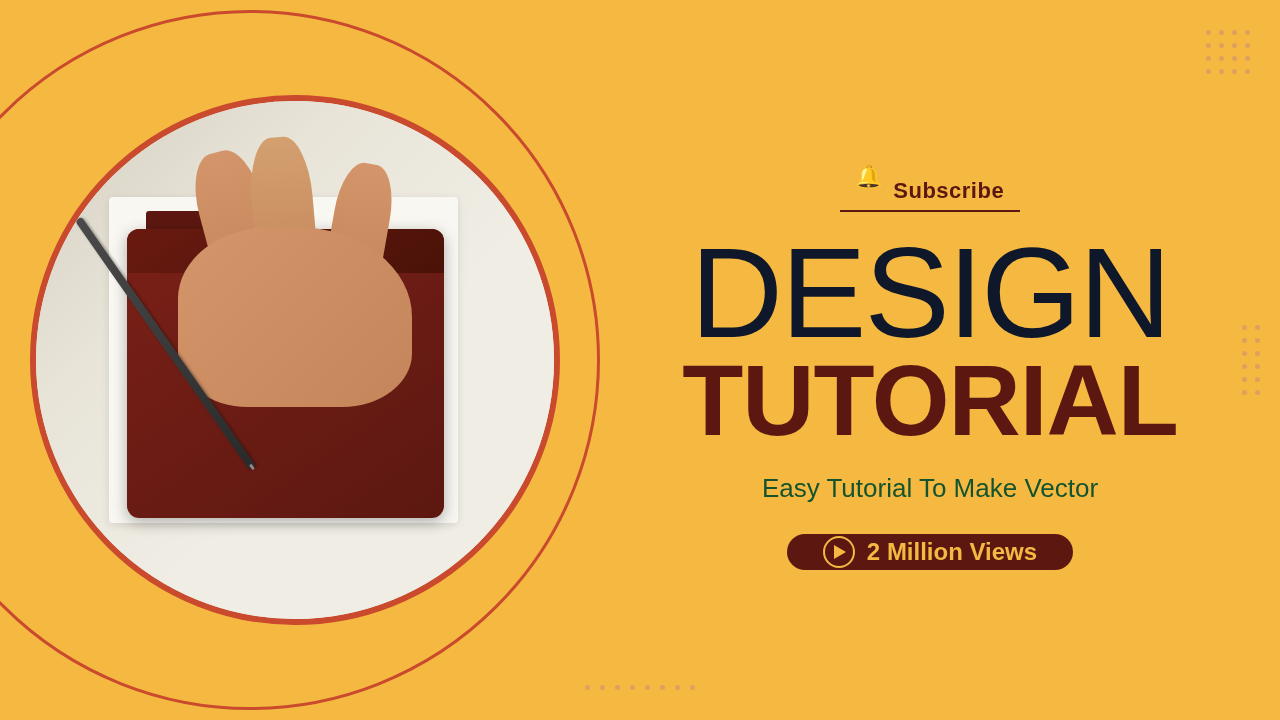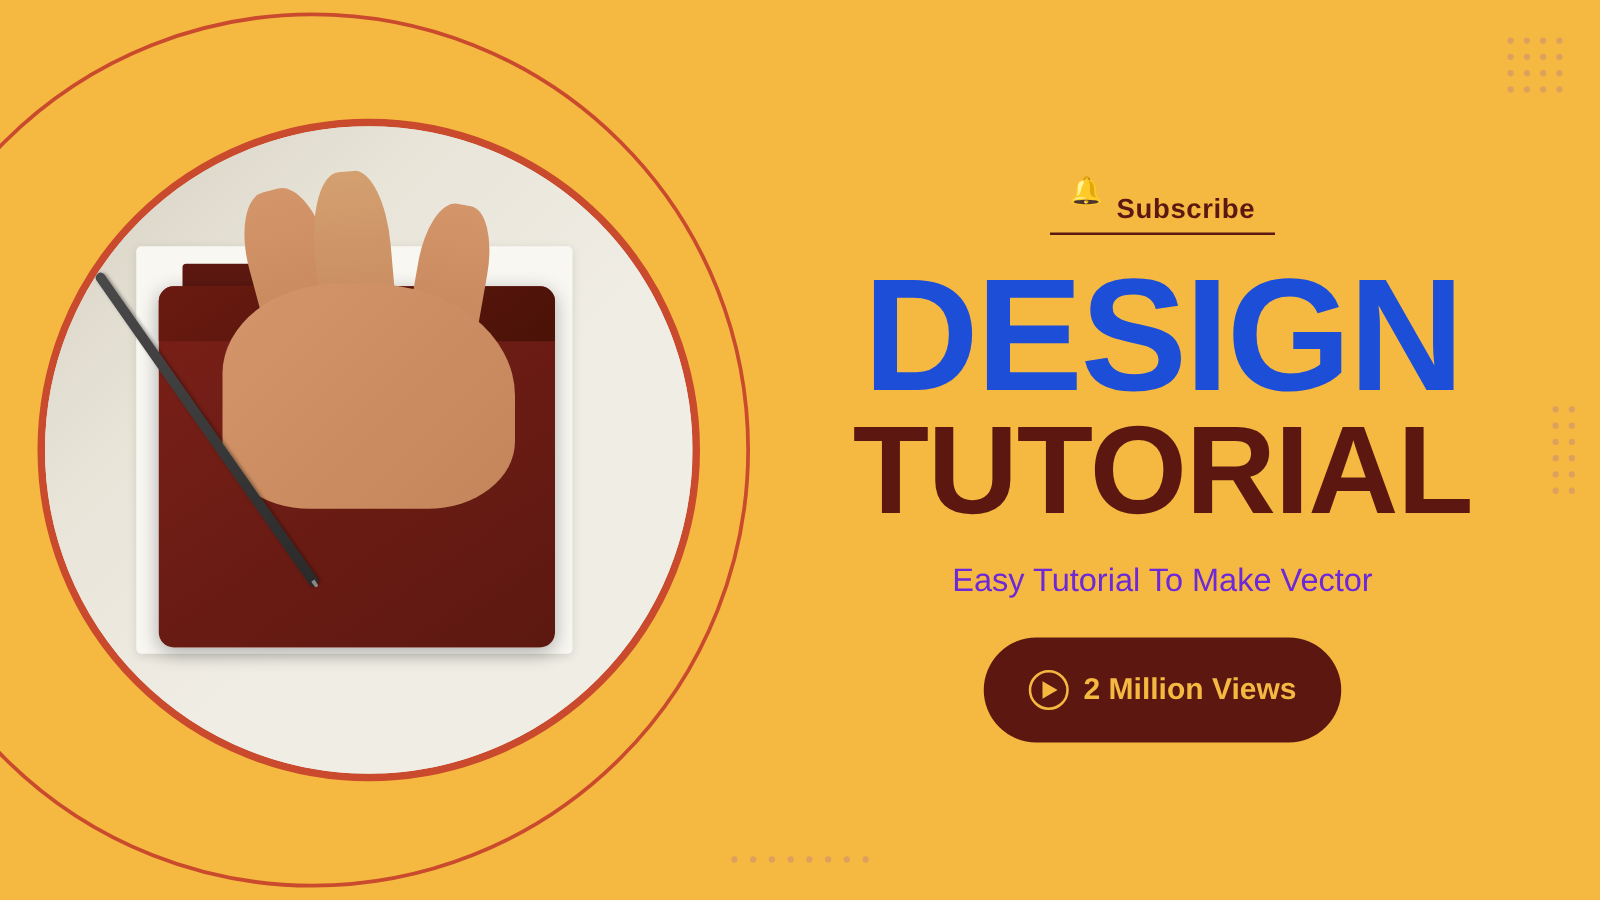--- a/index.html
+++ b/index.html
@@ -248,50 +248,50 @@
     
     .main-title {
       text-align: center;
       line-height: 0.95;
       margin-bottom: 25px;
     }
 
     .title-design {
       display: block;
       font-size: 128px;
-      font-weight: 700;
-      color: #1d4ed8;
+      font-weight: 400;
+      color: #0f172a;
       letter-spacing: -2px;
       font-family: 'Arial Black', Arial, sans-serif;
     }
 
     .title-tutorial {
       display: block;
       font-size: 100px;
       font-weight: 900;
       color: #5c1810;
       letter-spacing: -1px;
       font-family: 'Arial Black', Arial, sans-serif;
     }
 
     
     .subtitle {
       font-family: Arial, sans-serif;
       font-size: 26px;
-      color: #6d28d9;
+      color: #14532d;
       font-weight: 400;
       margin-bottom: 30px;
       text-align: right;
     }
 
     
     .views-badge {
       background: #5c1810;
       border-radius: 50px;
-      padding: 26px 36px;
+      padding: 2px 36px;
       display: flex;
       align-items: center;
       gap: 12px;
     }
 
     .play-icon-circle {
       width: 32px;
       height: 32px;
       border: 2.5px solid #F5B942;
       border-radius: 50%;

